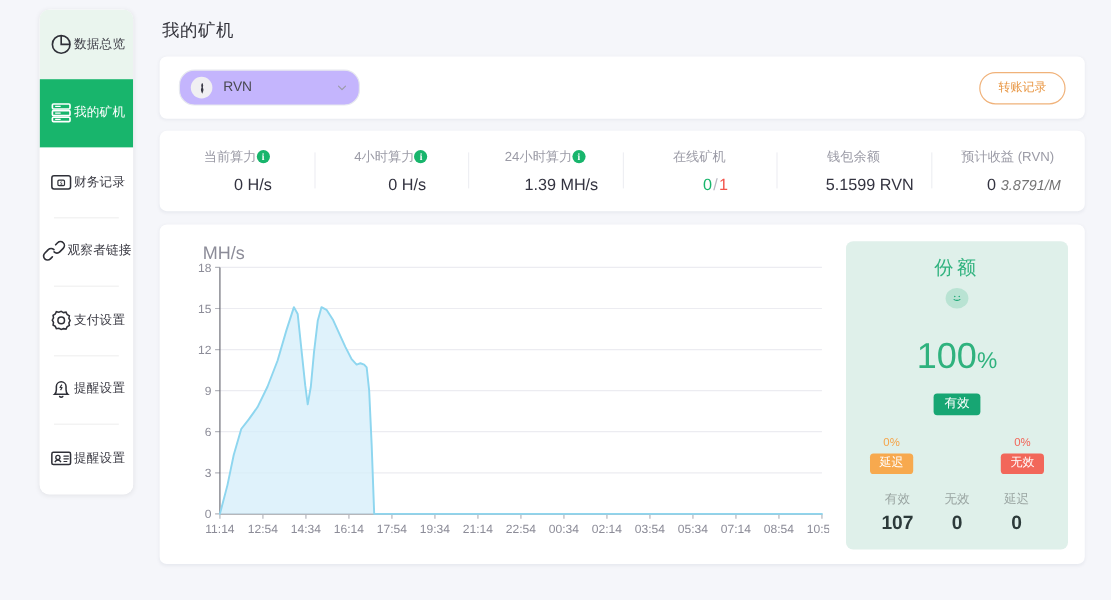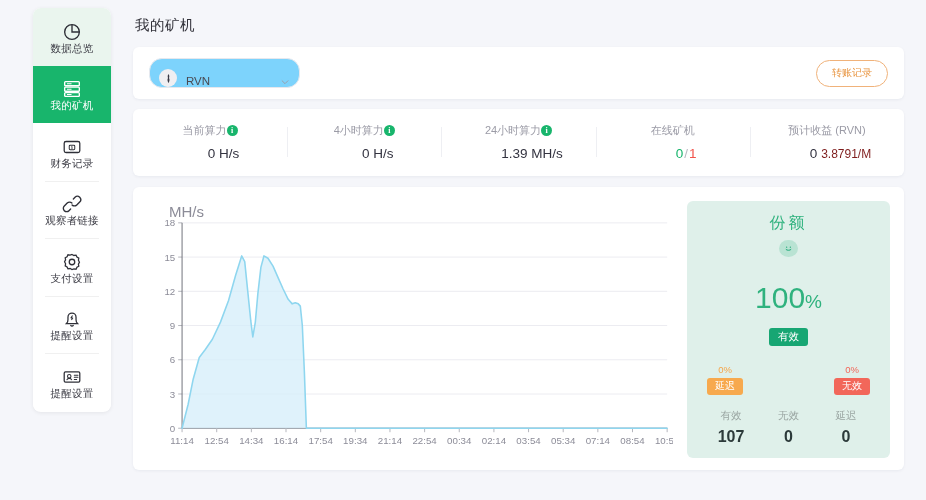--- a/index.html
+++ b/index.html
@@ -18,21 +18,21 @@
     background: #ffffff;
     border-radius: 8px;
     box-shadow: 0 1px 4px rgba(0,0,0,.07);
     display: flex; flex-direction: column;
     align-items: stretch;
     overflow: hidden;
     height: 404px;
   }
   .side-item {
     height: 57.5px;
-    display: flex; flex-direction: column;
+    display: flex; 
     align-items: center; justify-content: center;
     gap: 0;
     cursor: pointer;
     position: relative;
     background: #ffffff;
   }
   .side-item + .side-item::before {
     content: "";
     position: absolute; top: 0; left: 12px; right: 12px;
     height: 1px; background: #f0f0f0;
@@ -70,23 +70,23 @@
 
   
   .selector-row {
     display: flex; align-items: center; justify-content: space-between;
     padding: 11px 16px;
     margin-bottom: 10px;
   }
   .coin-select {
     width: 151px; height: 30px;
     border: 1px solid #e6e8ee; border-radius: 13px;
-    display: flex; align-items: flex-end; gap: 9px;
+    display: flex; align-items: center; gap: 9px;
     padding: 0 9px;
-    background: #7dd3fc; cursor: pointer;
+    background: #c4b5fd; cursor: pointer;
   }
   .coin-logo {
     width: 18px; height: 18px; border-radius: 50%;
     background: #f0eff2;
     display: flex; align-items: center; justify-content: center;
     flex: 0 0 auto;
   }
   .coin-logo svg { width: 11px; height: 11px; display:block; }
   .coin-name { font-size: 11.5px; color: #4a4a52; flex: 1; }
   .chev { width: 10px; height: 10px; color: #9a9aa5; }
@@ -128,39 +128,39 @@
     font-size: 8px; font-weight: bold;
     display: inline-flex; align-items: center; justify-content: center;
     line-height: 1; font-family: "Liberation Serif", serif;
   }
   .stat-value {
     font-size: 13.5px; color: #333340; white-space: nowrap; margin-left: 27px;
   }
   .stat-value .g { color: #18b56c; }
   .stat-value .sep { color: #b9b9c2; margin: 0 1px; }
   .stat-value .r { color: #f2544b; }
-  .stat-value .sub { color: #7f1d1d; font-size: 12px; margin-left: 4px; }
+  .stat-value .sub { color: #737373; font-size: 12px; margin-left: 4px; font-style: italic; }
 
   
   .bottom-card {
     display: flex;
     padding: 14px 14px 12px 14px;
     gap: 14px;
     height: 283px;
   }
   .chart-wrap { flex: 1; min-width: 0; position: relative; }
   .chart-unit {
     position: absolute; left: 22px; top: 2px;
     font-size: 15px; color: #8c8c98;
   }
   .chart-svg { position: absolute; left: 0; top: 0; width: 100%; height: 100%; }
 
   
   .share-panel {
-    width: 203px;
+    width: 185px;
     background: #dff0ea;
     border-radius: 6px;
     padding: 10px 10px 12px 10px;
     display: flex; flex-direction: column; align-items: center;
     position: relative;
   }
   .share-title {
     font-size: 16px; color: #2fb27e; letter-spacing: 3px;
     margin-top: 2px;
   }
@@ -339,20 +339,26 @@
 
       <div class="stat">
         <div class="stat-label">
           <span>在线矿机</span>
         </div>
         <div class="stat-value">
           <span class="g">0</span><span class="sep">/</span><span class="r">1</span>
         </div>
       </div>
 
+      <div class="stat">
+        <div class="stat-label">
+          <span>钱包余额</span>
+        </div>
+        <div class="stat-value">5.1599 RVN</div>
+      </div>
 
       <div class="stat">
         <div class="stat-label">
           <span>预计收益 (RVN)</span>
         </div>
         <div class="stat-value">
           <span>0</span><span class="sub">3.8791/M</span>
         </div>
       </div>
 

